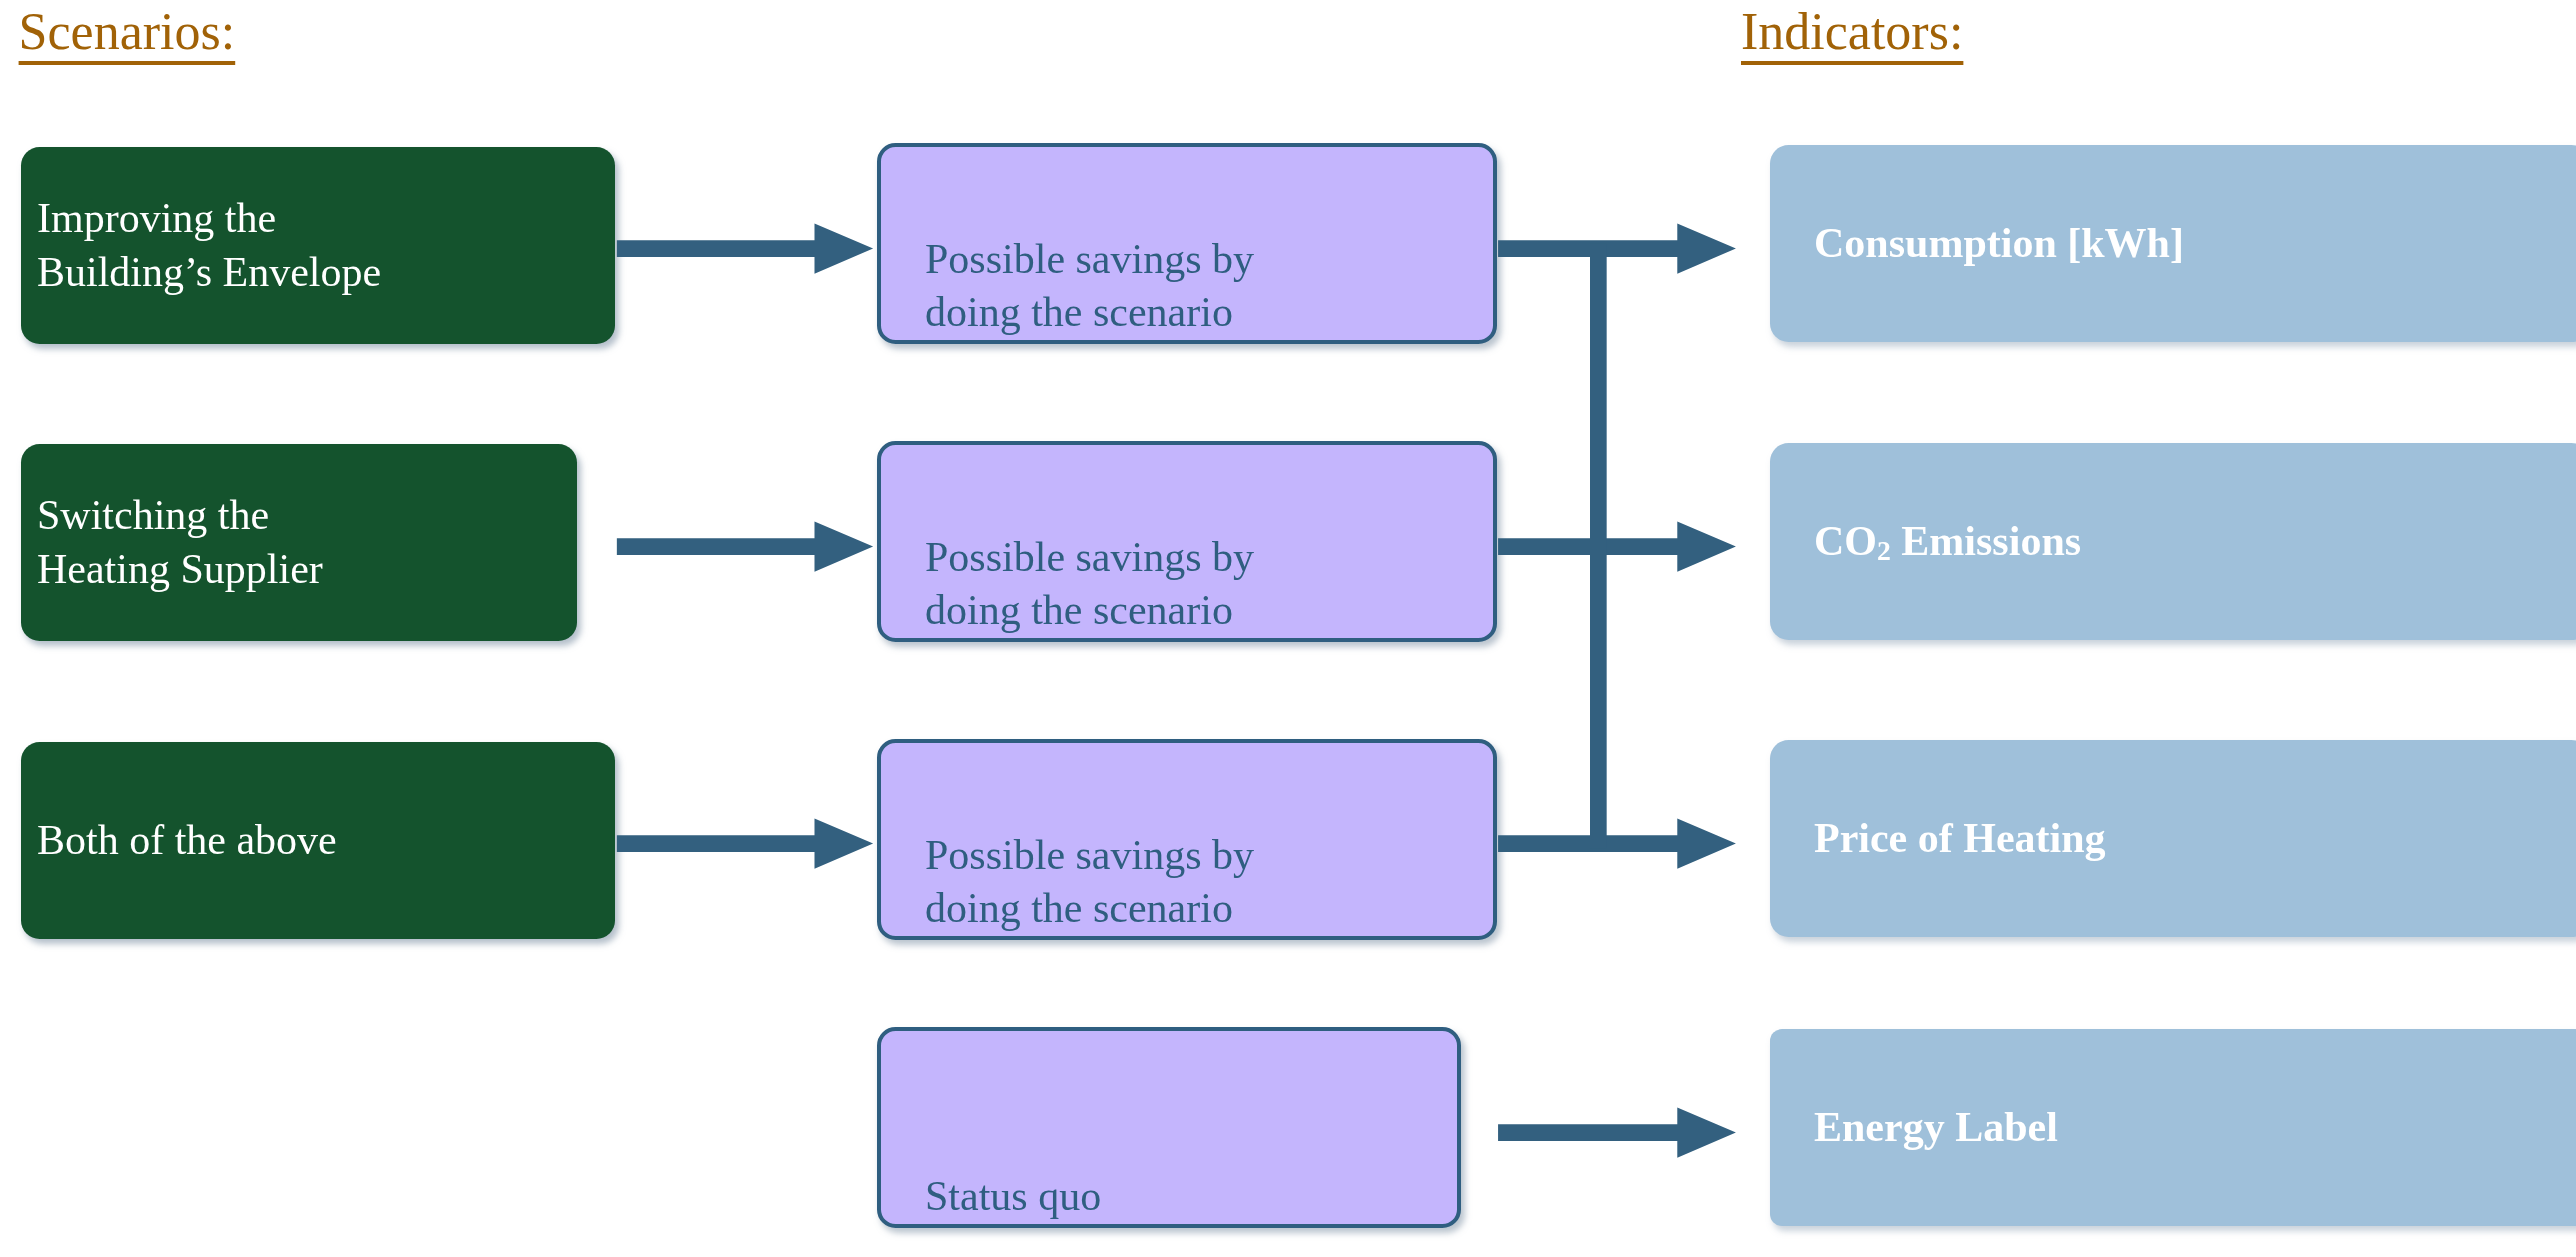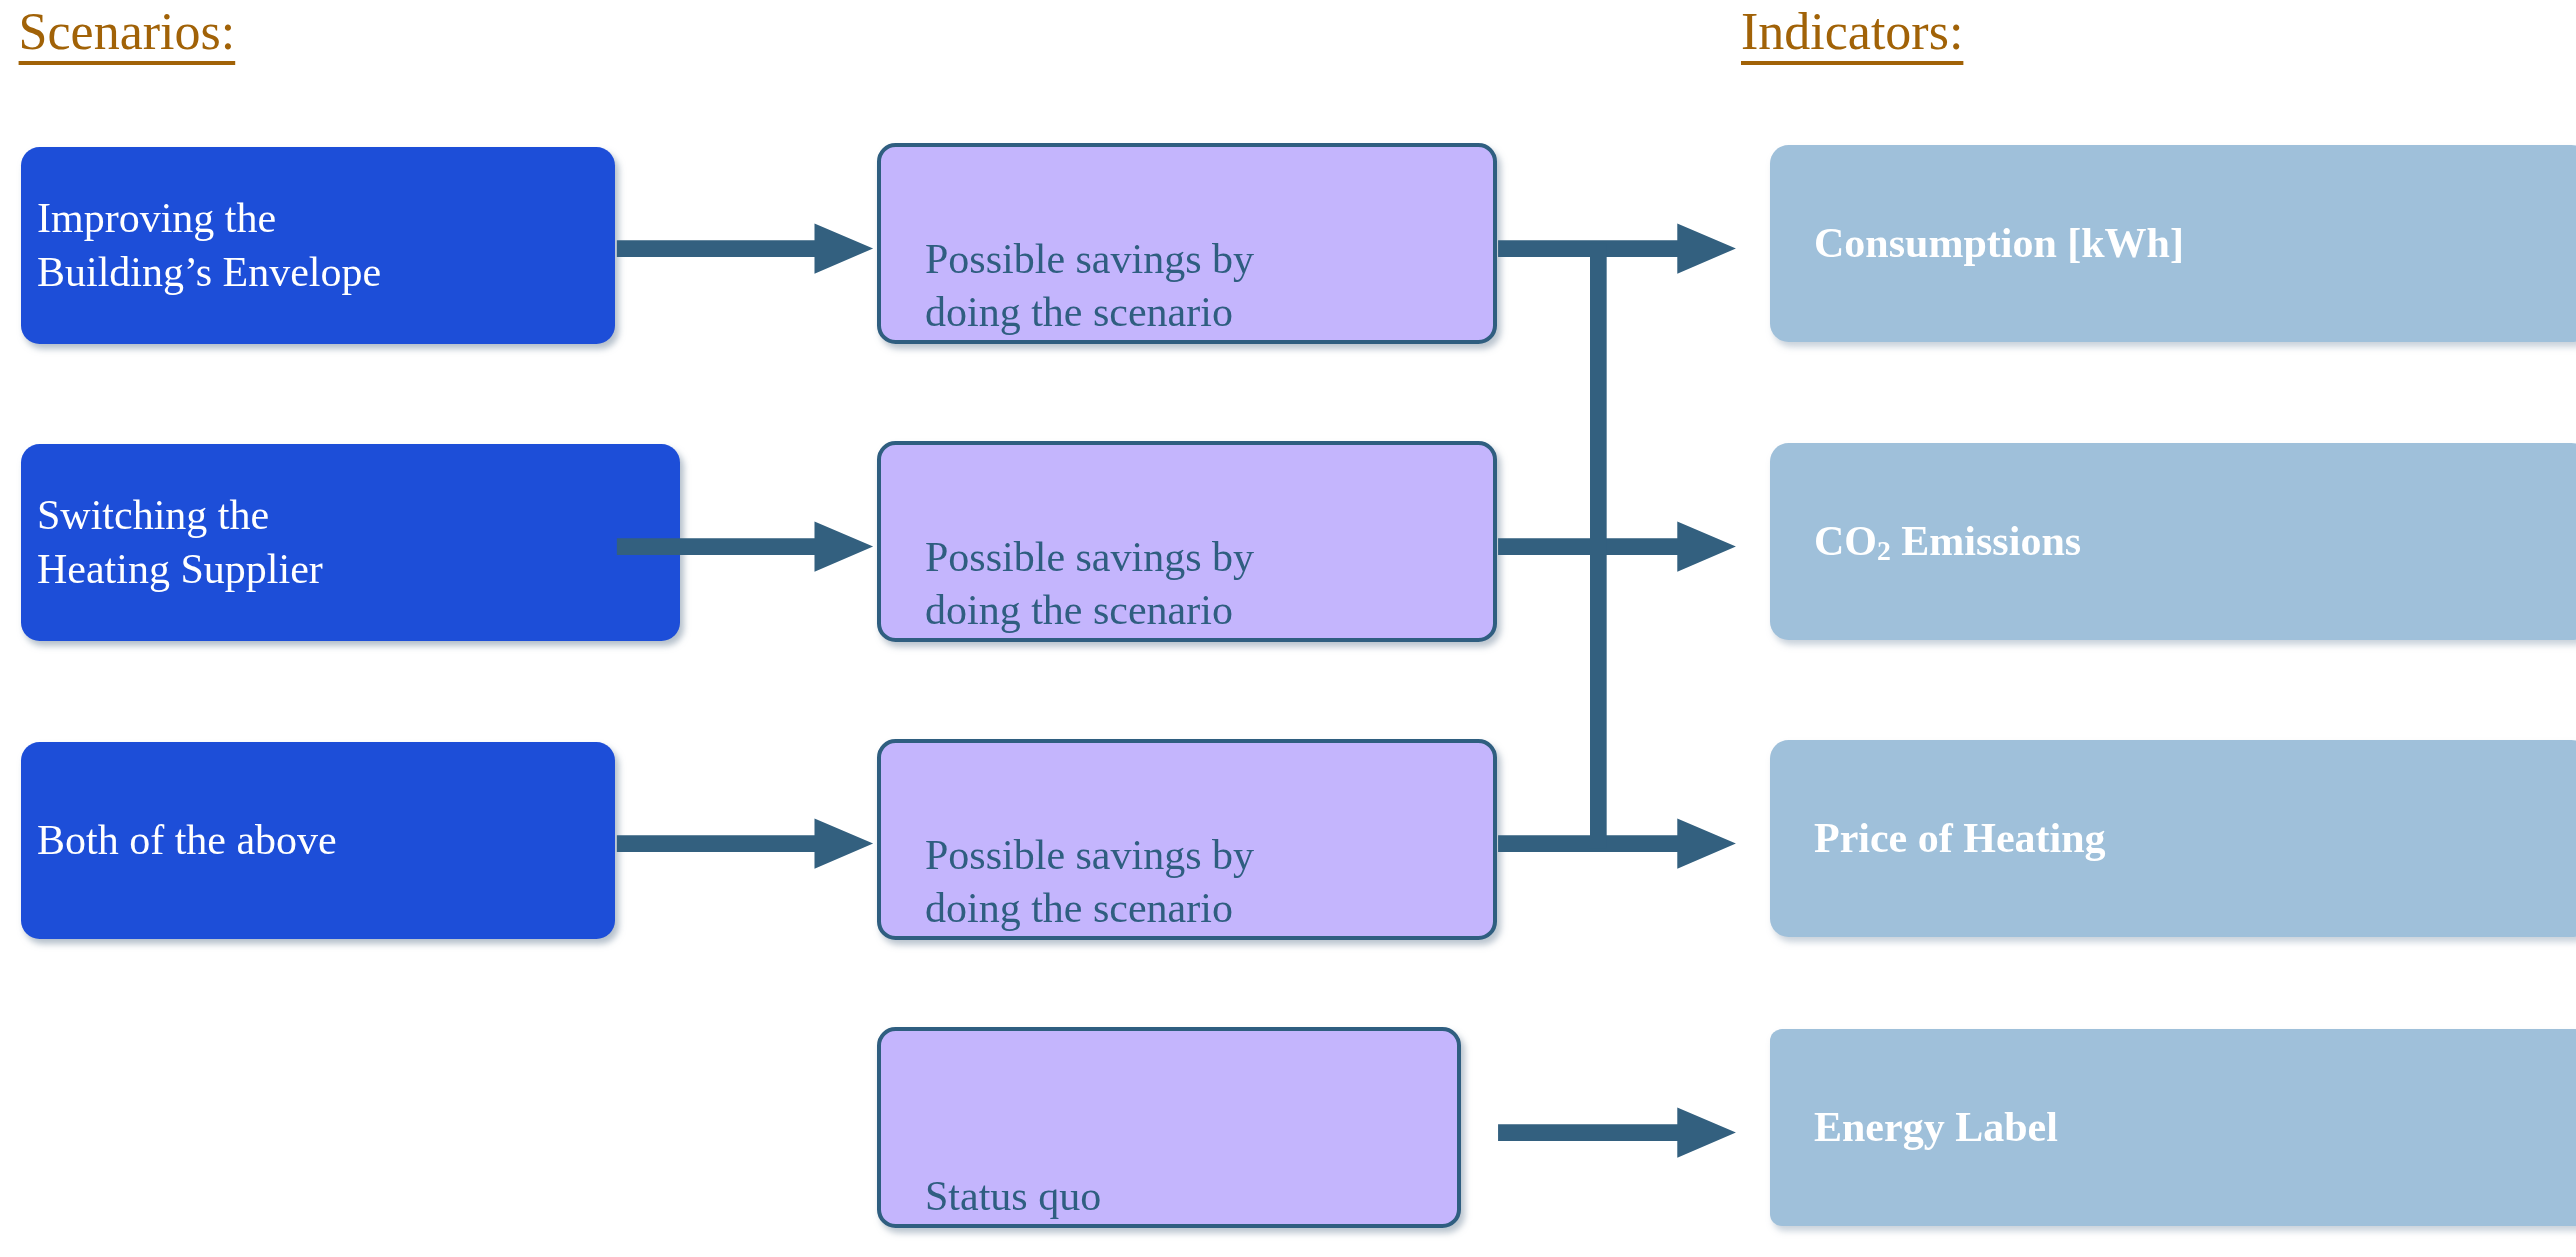--- a/index.html
+++ b/index.html
@@ -44,21 +44,21 @@
     padding-right: 22px;
   }
   .node .label {
     font-size: 42px;
     line-height: 1.28;
     white-space: pre-line;
   }
 
   
   .node.scenario {
-    background: #1d4ed8;
+    background: #14532d;
     box-shadow: 3.4px 5px 5.9px rgba(120,140,160,0.55);
     padding-left: 16px;
   }
   .node.scenario .label {
     color: #ffffff;
   }
 
   
   .node.savings {
     background: #c4b5fd;
@@ -101,21 +101,21 @@
 
   <div id="heading-scenarios" class="col-heading">Scenarios:</div>
 
   <div id="heading-indicators" class="col-heading">Indicators:</div>
 
   <div class="node scenario" style="left:21px; top:147px; width:594px; height:197px;">
     <span class="label">Improving the
 Building’s Envelope</span>
   </div>
 
-  <div class="node scenario" style="left:21px; top:444px; width:659px; height:197px;">
+  <div class="node scenario" style="left:21px; top:444px; width:556px; height:197px;">
     <span class="label">Switching the
 Heating Supplier</span>
   </div>
 
   <div class="node scenario" style="left:21px; top:742px; width:594px; height:197px;">
     <span class="label">Both of the above</span>
   </div>
 
   <div class="node savings" style="left:877px; top:143px; width:620px; height:201px;">
     <span class="label">Possible savings by

